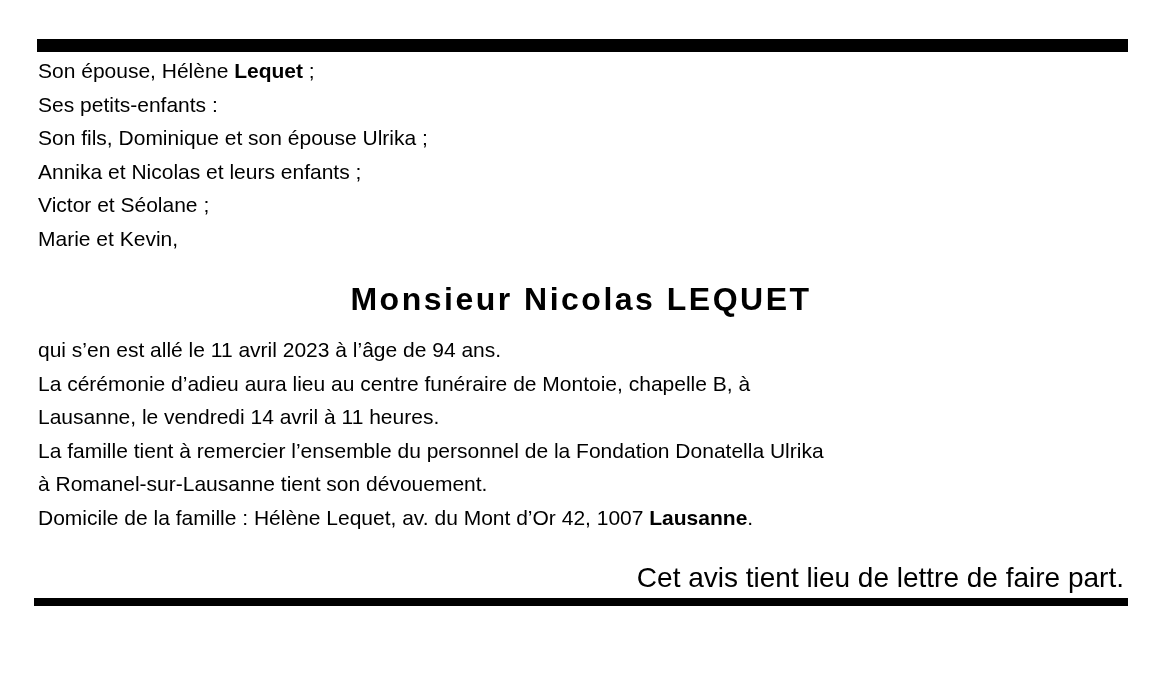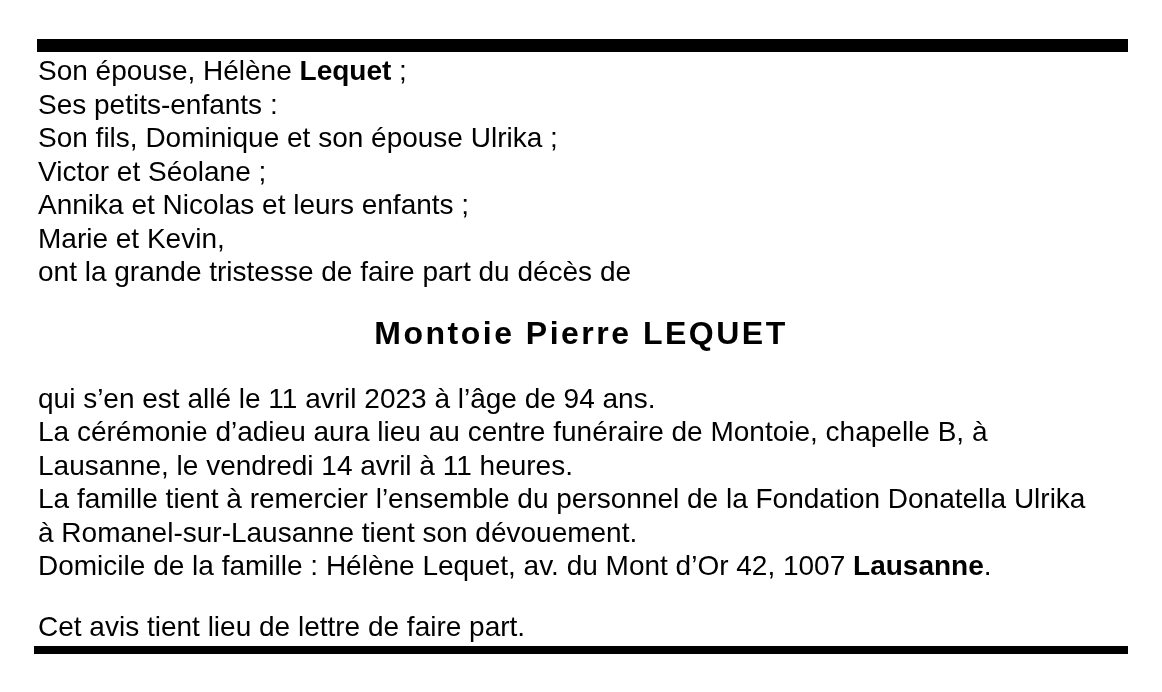--- a/index.html
+++ b/index.html
@@ -23,64 +23,63 @@
   }
   .rule-bottom {
     margin: 3px 0 0 34px;
     width: 1094px;
     height: 8px;
   }
   .content {
     margin: 0 38px;
   }
   .line {
-    font-size: 28px;
+    font-size: 21px;
     line-height: 33.5px;
     white-space: nowrap;
   }
   .intro { margin-top: 2px; }
   .deceased-title {
     margin-top: 24px;
     font-size: 32px;
     line-height: 40px;
     font-weight: bold;
     letter-spacing: 2.5px;
     text-align: center;
     white-space: nowrap;
   }
-  .body-block { margin-top: 29px; }
+  .body-block { margin-top: 14px; }
   .footer-line {
     margin-top: 27px;
     font-size: 28px;
     line-height: 33.5px;
-    text-align: left;
+    text-align: right;
     white-space: nowrap;
   }
   .b { font-weight: bold; }
 </style>
 </head>
 <body>
 
 <div class="page">
 
   <div class="rule rule-top"></div>
 
   <div class="content">
 
     <div class="intro">
       <div class="line"><span>Son épouse, Hélène </span><span class="b">Lequet</span><span> ;</span></div>
       <div class="line"><span>Ses petits-enfants :</span></div>
       <div class="line"><span>Son fils, Dominique et son épouse Ulrika ;</span></div>
+      <div class="line"><span>Annika et Nicolas et leurs enfants ;</span></div>
       <div class="line"><span>Victor et Séolane ;</span></div>
-      <div class="line"><span>Annika et Nicolas et leurs enfants ;</span></div>
       <div class="line"><span>Marie et Kevin,</span></div>
-      <div class="line"><span>ont la grande tristesse de faire part du décès de</span></div>
     </div>
 
-    <h1 class="deceased-title">Montoie Pierre LEQUET</h1>
+    <h1 class="deceased-title">Monsieur Nicolas LEQUET</h1>
 
     <div class="body-block">
       <div class="line"><span>qui s’en est allé le 11 avril 2023 à l’âge de 94 ans.</span></div>
       <div class="line"><span>La cérémonie d’adieu aura lieu au centre funéraire de Montoie, chapelle B, à</span></div>
       <div class="line"><span>Lausanne, le vendredi 14 avril à 11 heures.</span></div>
       <div class="line"><span>La famille tient à remercier l’ensemble du personnel de la Fondation Donatella Ulrika</span></div>
       <div class="line"><span>à Romanel-sur-Lausanne tient son dévouement.</span></div>
       <div class="line"><span>Domicile de la famille : Hélène Lequet, av. du Mont d’Or 42, 1007 </span><span class="b">Lausanne</span><span>.</span></div>
     </div>
 

